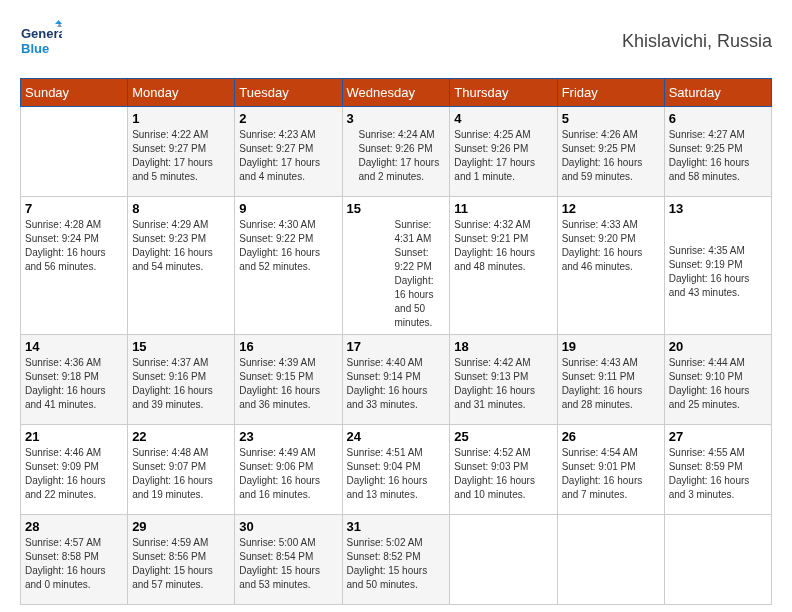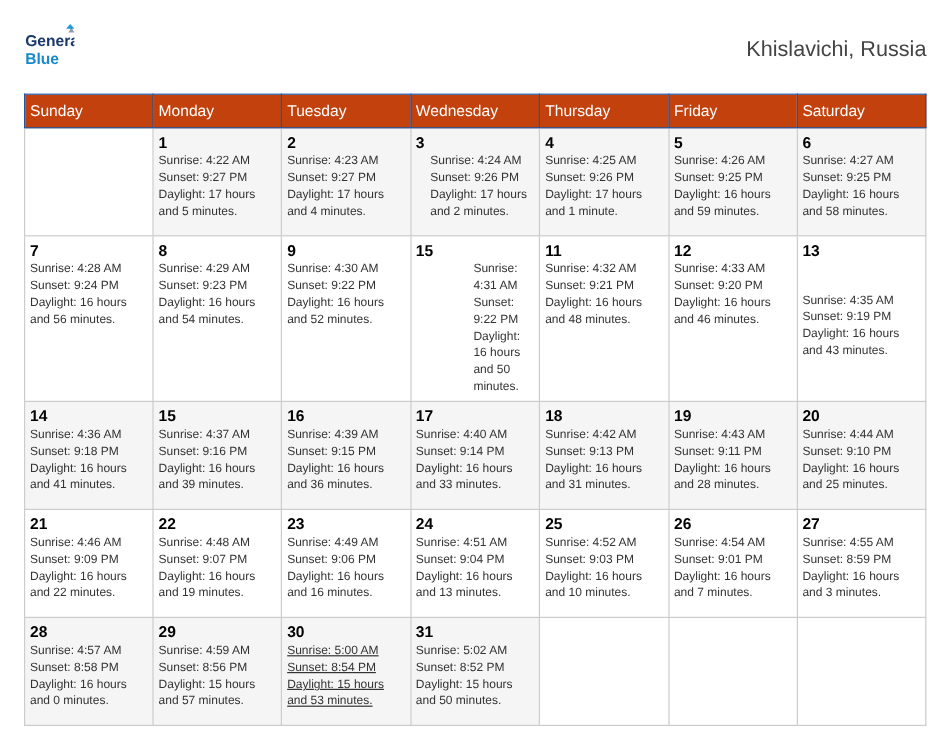--- a/index.html
+++ b/index.html
@@ -317,21 +317,21 @@
         </td>
         <td>
           <span class="day-number">29</span>
           <div class="day-info" style="white-space: pre-line;">Sunrise: 4:59 AM
 Sunset: 8:56 PM
 Daylight: 15 hours
 and 57 minutes.</div>
         </td>
         <td>
           <span class="day-number">30</span>
-          <div class="day-info" style="white-space: pre-line; text-decoration: underline;">Sunrise: 5:00 AM
+          <div class="day-info" style="white-space: pre-line;">Sunrise: 5:00 AM
 Sunset: 8:54 PM
 Daylight: 15 hours
 and 53 minutes.</div>
         </td>
         <td>
           <span class="day-number">31</span>
           <div class="day-info" style="white-space: pre-line;">Sunrise: 5:02 AM
 Sunset: 8:52 PM
 Daylight: 15 hours
 and 50 minutes.</div>

